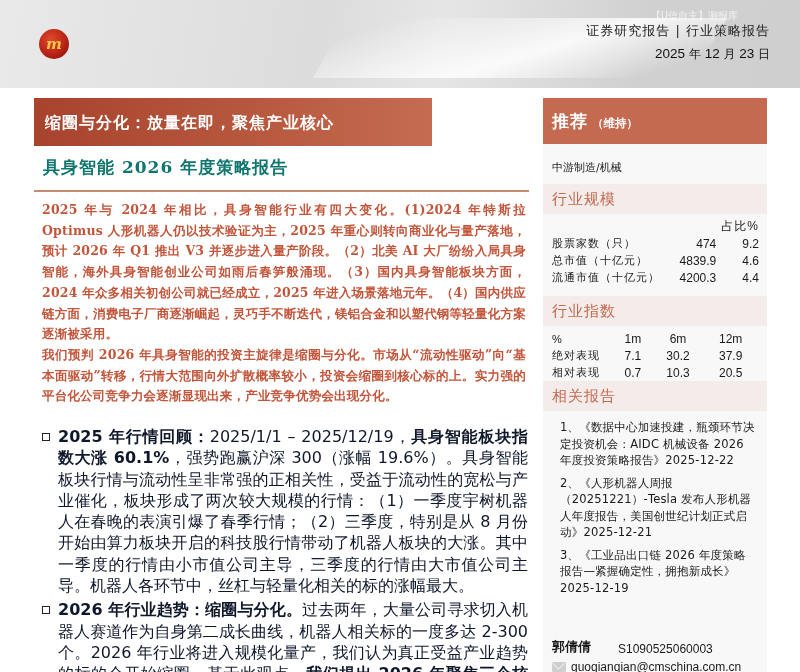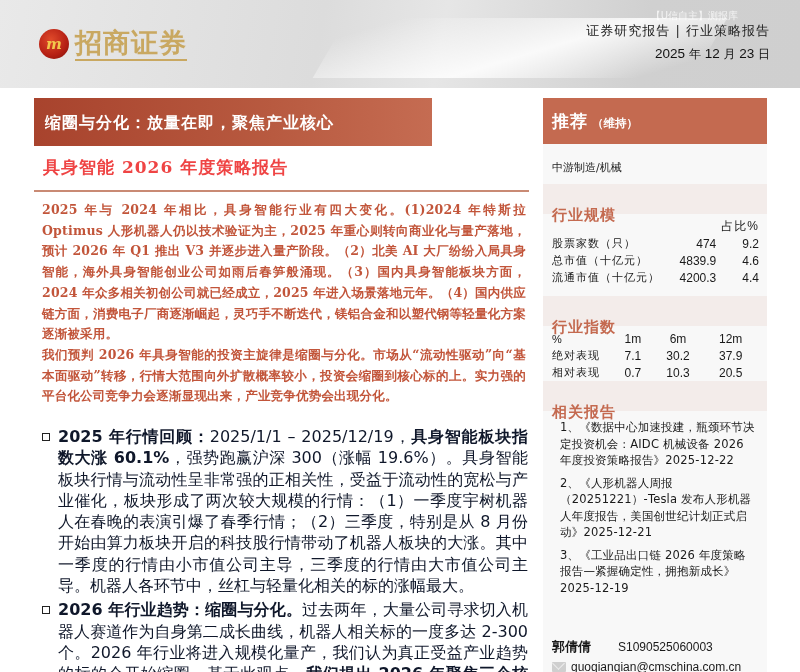--- a/index.html
+++ b/index.html
@@ -33,21 +33,21 @@
 
   
   .title-bar {
     position: absolute; left: 34px; top: 98px; width: 398px; height: 48px;
     background: linear-gradient(90deg, #a8432d 0%, #b85a40 60%, #c56c52 100%);
     color: #fff; font-family: "DejaVu Serif", serif; font-size: 16px; font-weight: bold;
     padding: 15px 0 0 11px; letter-spacing: 1px;
   }
   .subtitle {
     position: absolute; left: 43px; top: 156px; font-family: "DejaVu Serif", serif;
-    font-size: 17px; font-weight: bold; color: #ef4444; letter-spacing: 1px;
+    font-size: 17px; font-weight: bold; color: #0f766e; letter-spacing: 1px;
   }
   .subtitle-rule { position: absolute; left: 34px; top: 190px; width: 495px; height: 2px; background: #c98a74; }
 
   .summary {
     position: absolute; left: 42px; top: 200px; width: 484px;
     font-family: "DejaVu Serif", serif; font-size: 12.5px; font-weight: bold; color: #c2553a;
     line-height: 20.7px; text-align: justify; letter-spacing: 0.2px;
   }
   .summary p { margin: 0; }
 
@@ -56,51 +56,50 @@
   .bullet + .bullet { margin-top: 3px; }
   .bullet .box { position: absolute; left: 0; top: 7px; width: 8px; height: 8px; border: 1.3px solid #222; }
   .bullet b { font-weight: bold; }
 
   
   .side { position: absolute; left: 543px; top: 98px; width: 224px; height: 574px; background: #f8f8f8; }
   .rec-bar { height: 46px; background: #c46a50; color: #fff; padding: 12px 0 0 9px; font-family: "DejaVu Serif", serif; }
   .rec-bar .big { font-size: 17px; font-weight: bold; letter-spacing: 1px; }
   .rec-bar .small { font-size: 11.5px; font-weight: bold; margin-left: 4px; }
   .sector { font-family: "DejaVu Serif", serif; font-size: 11px; padding: 16px 0 0 9px; height: 40px; color: #222; }
-  .sec-head { background: #f3ecea; height: 30px; padding: 22px 0 0 9px; font-family: "DejaVu Serif", serif; font-size: 15px; font-weight: bold; color: #c46a50; letter-spacing: 1px; }
+  .sec-head { background: #f3ecea; height: 30px; padding: 6px 0 0 9px; font-family: "DejaVu Serif", serif; font-size: 15px; font-weight: normal; color: #c46a50; letter-spacing: 1px; }
   table { border-collapse: collapse; }
   .scale-table { margin: 4px 0 0 9px; width: 207px; font-size: 11.5px; }
   .scale-table td { height: 17px; padding: 0; }
   .scale-table td.lbl { font-family: "DejaVu Serif", serif; font-size: 11px; letter-spacing: 1px; }
   .scale-table td.num { text-align: right; font-family: "Liberation Sans", sans-serif; font-size: 12px; }
   .idx-table { margin: 4px 0 0 9px; width: 205px; font-size: 12px; }
   .idx-table td { height: 17px; padding: 0; font-family: "Liberation Sans", sans-serif; font-size: 12px; }
   .idx-table td.lbl { font-family: "DejaVu Serif", serif; font-size: 11px; letter-spacing: 1px; width: 62px; }
   .idx-table td.c { text-align: center; }
   .source { font-family: "DejaVu Serif", serif; font-size: 10px; color: #9a9a9a; padding: 18px 0 10px 9px; letter-spacing: 0.5px; }
   .reports { padding: 8px 10px 0 17px; }
   .report { font-family: "DejaVu Sans", sans-serif; font-size: 11.5px; line-height: 16.5px; color: #1a1a1a; margin-bottom: 6px; letter-spacing: 0.2px; }
   .analyst { position: absolute; left: 9px; top: 540px; width: 210px; }
-  .analyst .row1 { display: flex; align-items: center; }
+  .analyst .row1 { display: flex; align-items: flex-end; }
   .analyst .name { font-family: "DejaVu Serif", serif; font-weight: bold; font-size: 13px; width: 66px; }
   .analyst .cert { font-family: "Liberation Sans", sans-serif; font-size: 12px; }
   .analyst .row2 { display: flex; align-items: center; margin-top: 4px; }
   .mail-icon { width: 14px; height: 10px; background: #cfcfcf; border-radius: 1px; margin-right: 5px; position: relative; }
   .mail-icon::after { content: ""; position: absolute; left: 2px; top: -3px; width: 8px; height: 8px; border-right: 1px solid #eee; border-bottom: 1px solid #eee; transform: rotate(45deg); }
   .analyst .email { font-family: "Liberation Sans", sans-serif; font-size: 12px; }
 </style>
 </head>
 <body>
 
 <div class="banner">
   <div class="arrow"></div>
   <div class="watermark">【U信自主】测报库</div>
   <div class="logo">
     <span class="logo-mark">m</span>
-    <span class="logo-cn">招商证券</span>
   </div>
   <div class="report-type">证券研究报告 | 行业策略报告</div>
   <div class="report-date">
     <span>2025</span>
     <span class="cn">年</span>
     <span>12</span>
     <span class="cn">月</span>
     <span>23</span>
     <span class="cn">日</span>
   </div>

